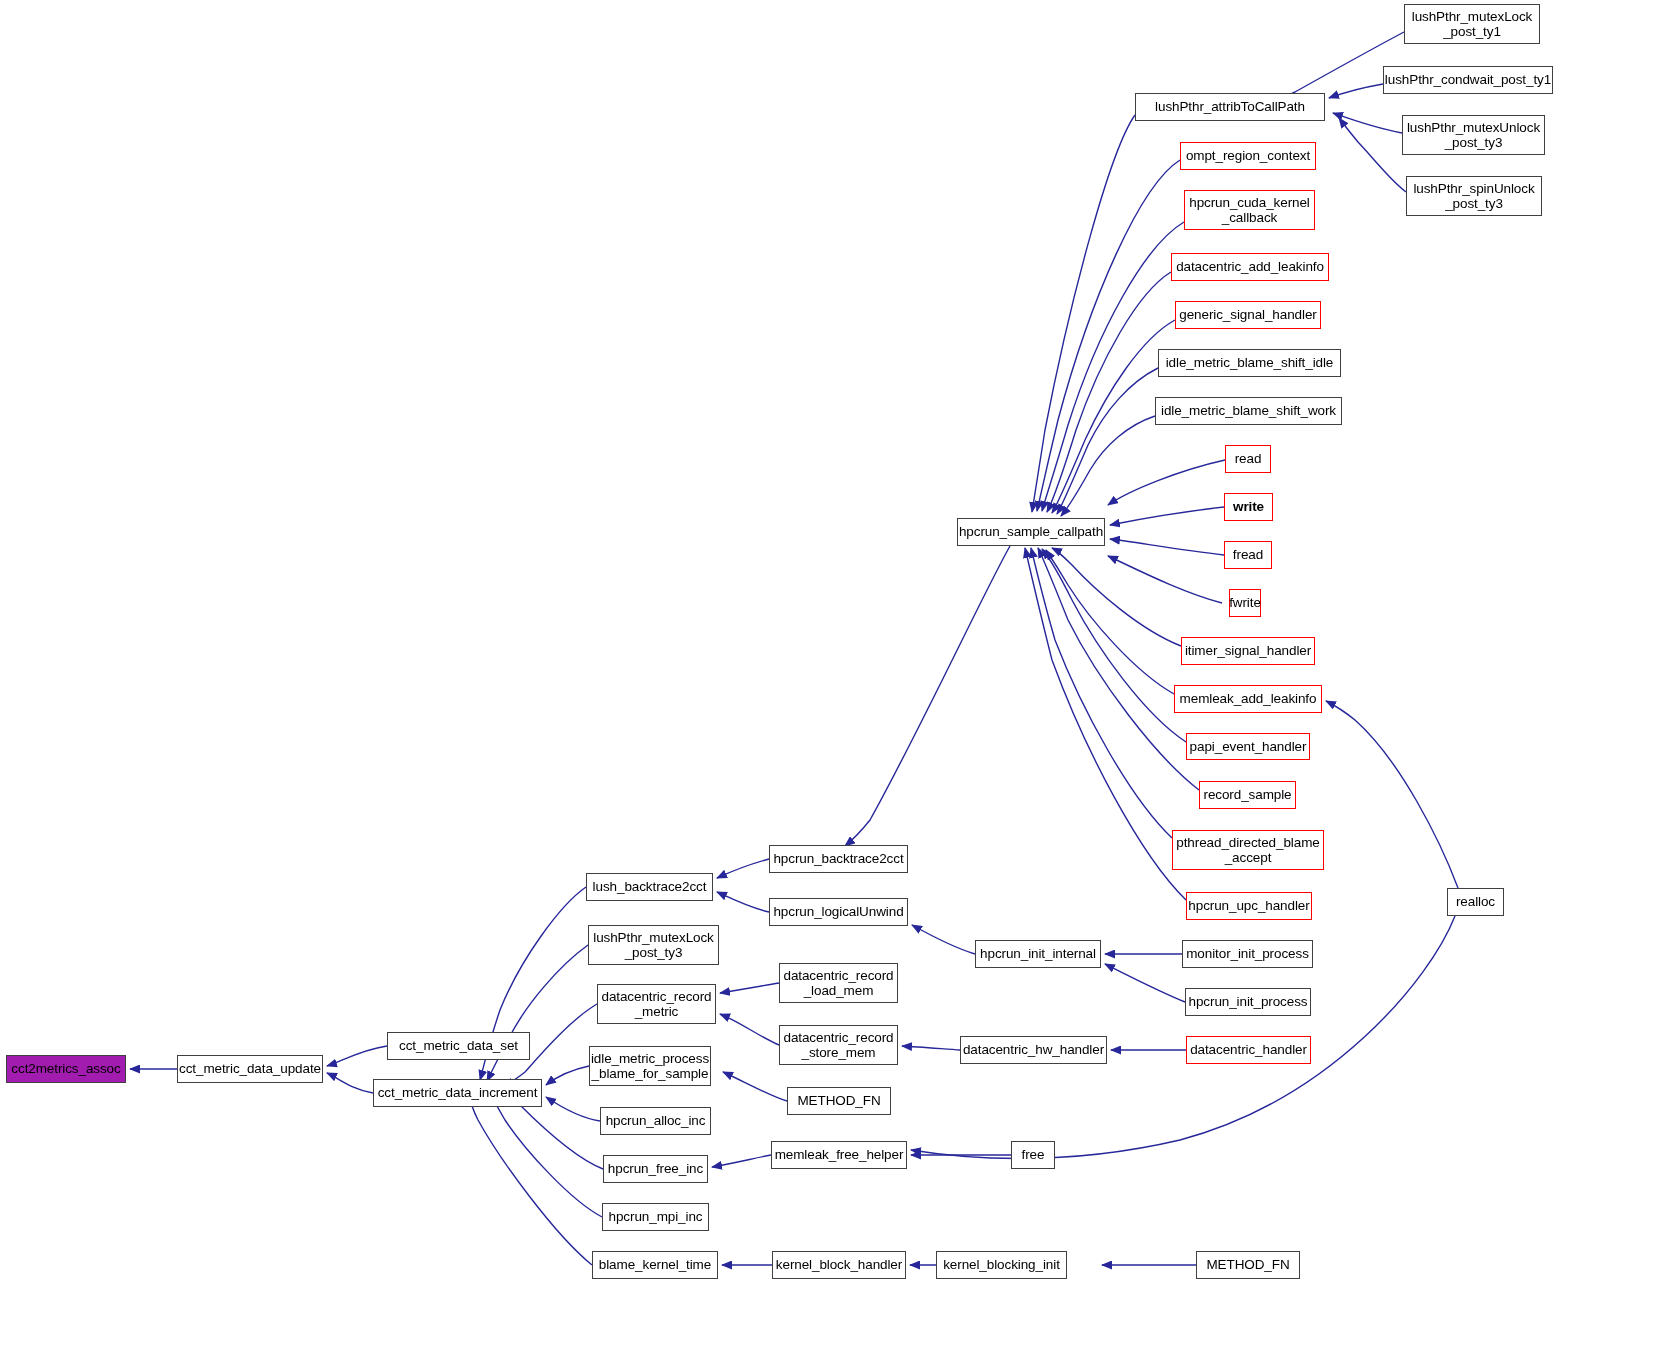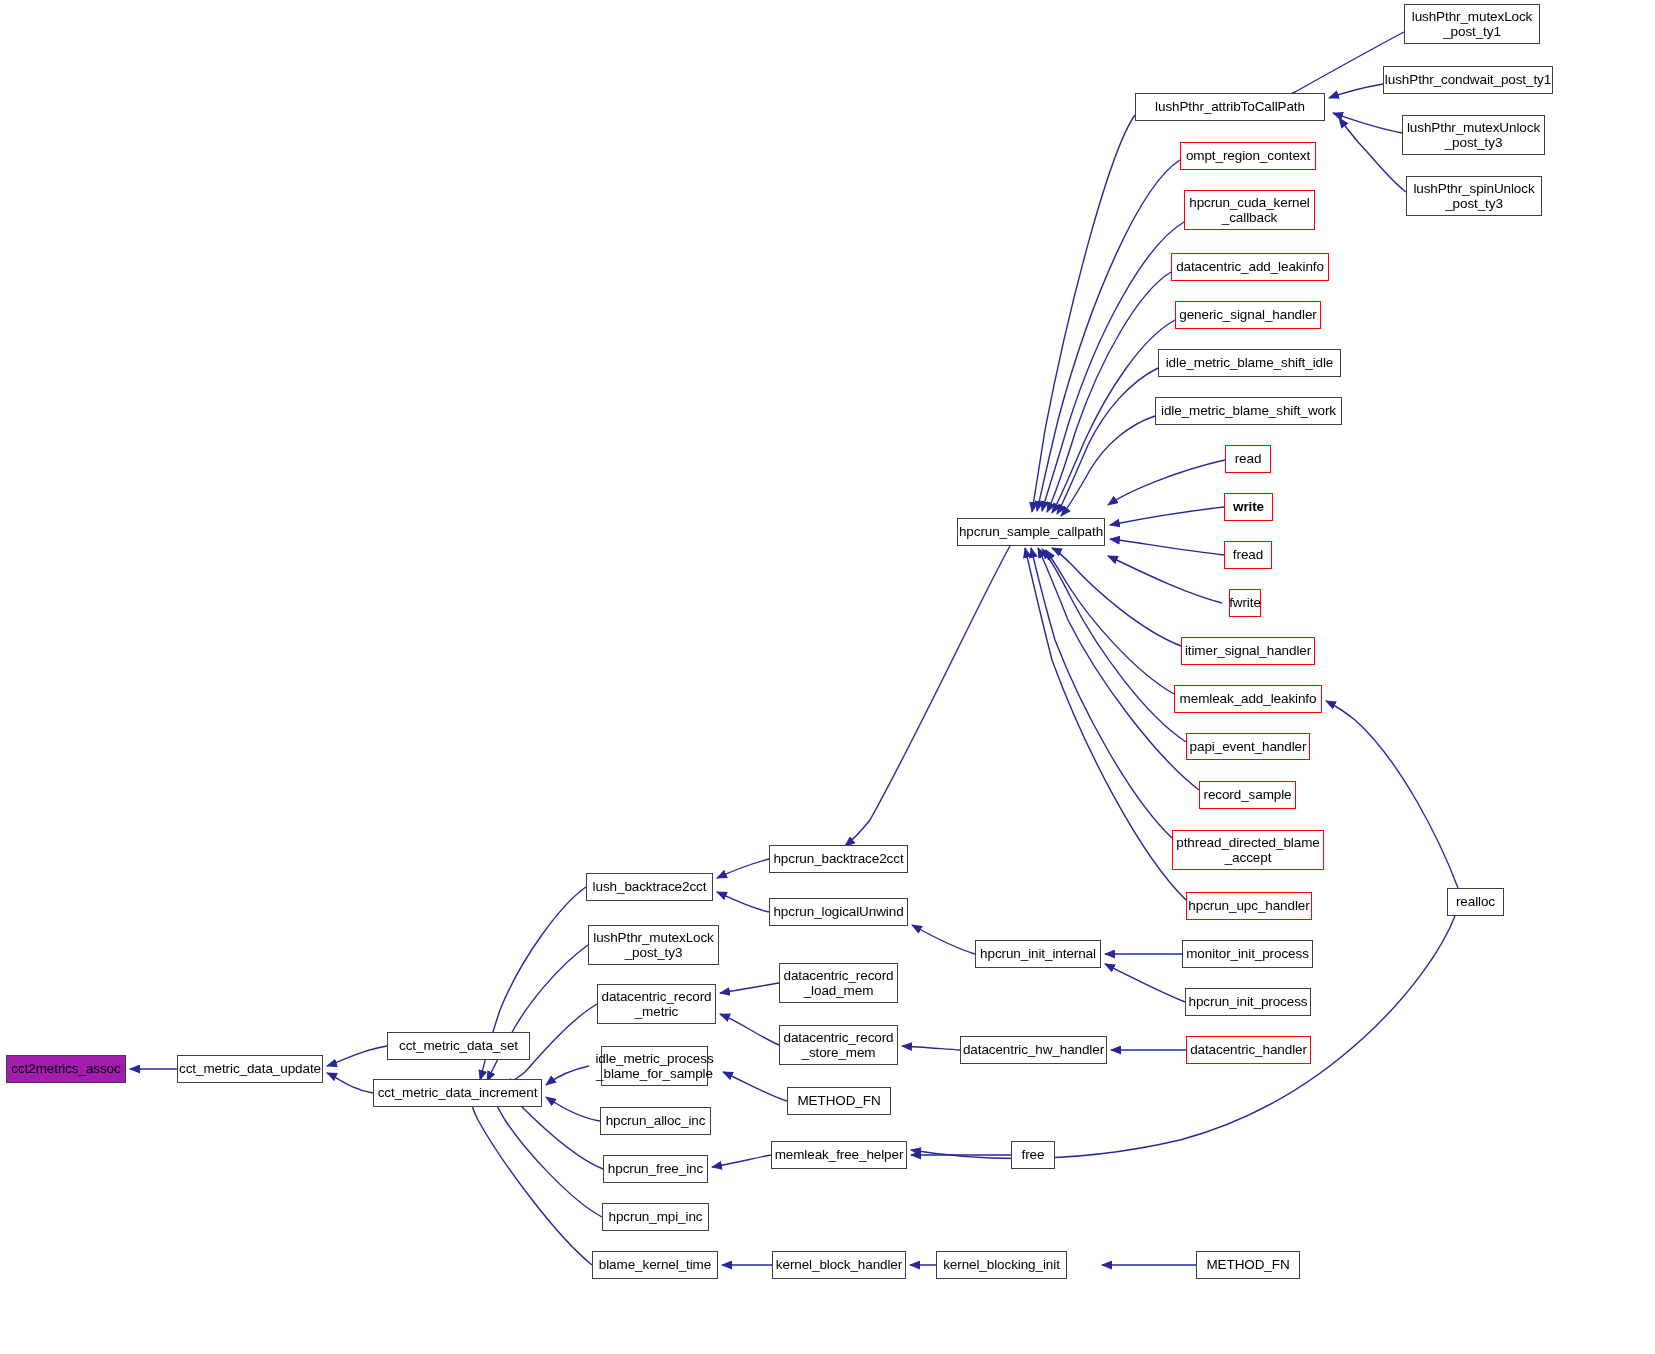--- a/index.html
+++ b/index.html
@@ -90,21 +90,21 @@
   <div id="node-layer">
       <div class="node hl" style="left: 6px; top: 1055px; width: 120px; height: 28px;"><span>cct2metrics_assoc</span></div>
       <div class="node" style="left: 177px; top: 1055px; width: 146px; height: 28px;"><span>cct_metric_data_update</span></div>
       <div class="node" style="left: 387px; top: 1032px; width: 143px; height: 28px;"><span>cct_metric_data_set</span></div>
       <div class="node" style="left: 373px; top: 1079px; width: 169px; height: 28px;"><span>cct_metric_data_increment</span></div>
       <div class="node" style="left: 586px; top: 873px; width: 127px; height: 28px;"><span>lush_backtrace2cct</span></div>
       <div class="node" style="left: 588px; top: 925px; width: 131px; height: 40px;"><span>lushPthr_mutexLock
 _post_ty3</span></div>
       <div class="node" style="left: 597px; top: 984px; width: 119px; height: 40px;"><span>datacentric_record
 _metric</span></div>
-      <div class="node" style="left: 589px; top: 1046px; width: 107px; height: 40px; margin-left: 12px;"><span>idle_metric_process
+      <div class="node" style="left: 589px; top: 1046px; width: 122px; height: 40px;"><span>idle_metric_process
 _blame_for_sample</span></div>
       <div class="node" style="left: 600px; top: 1107px; width: 111px; height: 28px;"><span>hpcrun_alloc_inc</span></div>
       <div class="node" style="left: 603px; top: 1155px; width: 105px; height: 28px;"><span>hpcrun_free_inc</span></div>
       <div class="node" style="left: 602px; top: 1203px; width: 107px; height: 28px;"><span>hpcrun_mpi_inc</span></div>
       <div class="node" style="left: 592px; top: 1251px; width: 126px; height: 28px;"><span>blame_kernel_time</span></div>
       <div class="node" style="left: 769px; top: 845px; width: 139px; height: 28px;"><span>hpcrun_backtrace2cct</span></div>
       <div class="node" style="left: 769px; top: 898px; width: 139px; height: 28px;"><span>hpcrun_logicalUnwind</span></div>
       <div class="node" style="left: 779px; top: 963px; width: 119px; height: 40px;"><span>datacentric_record
 _load_mem</span></div>
       <div class="node" style="left: 779px; top: 1025px; width: 119px; height: 40px;"><span>datacentric_record

